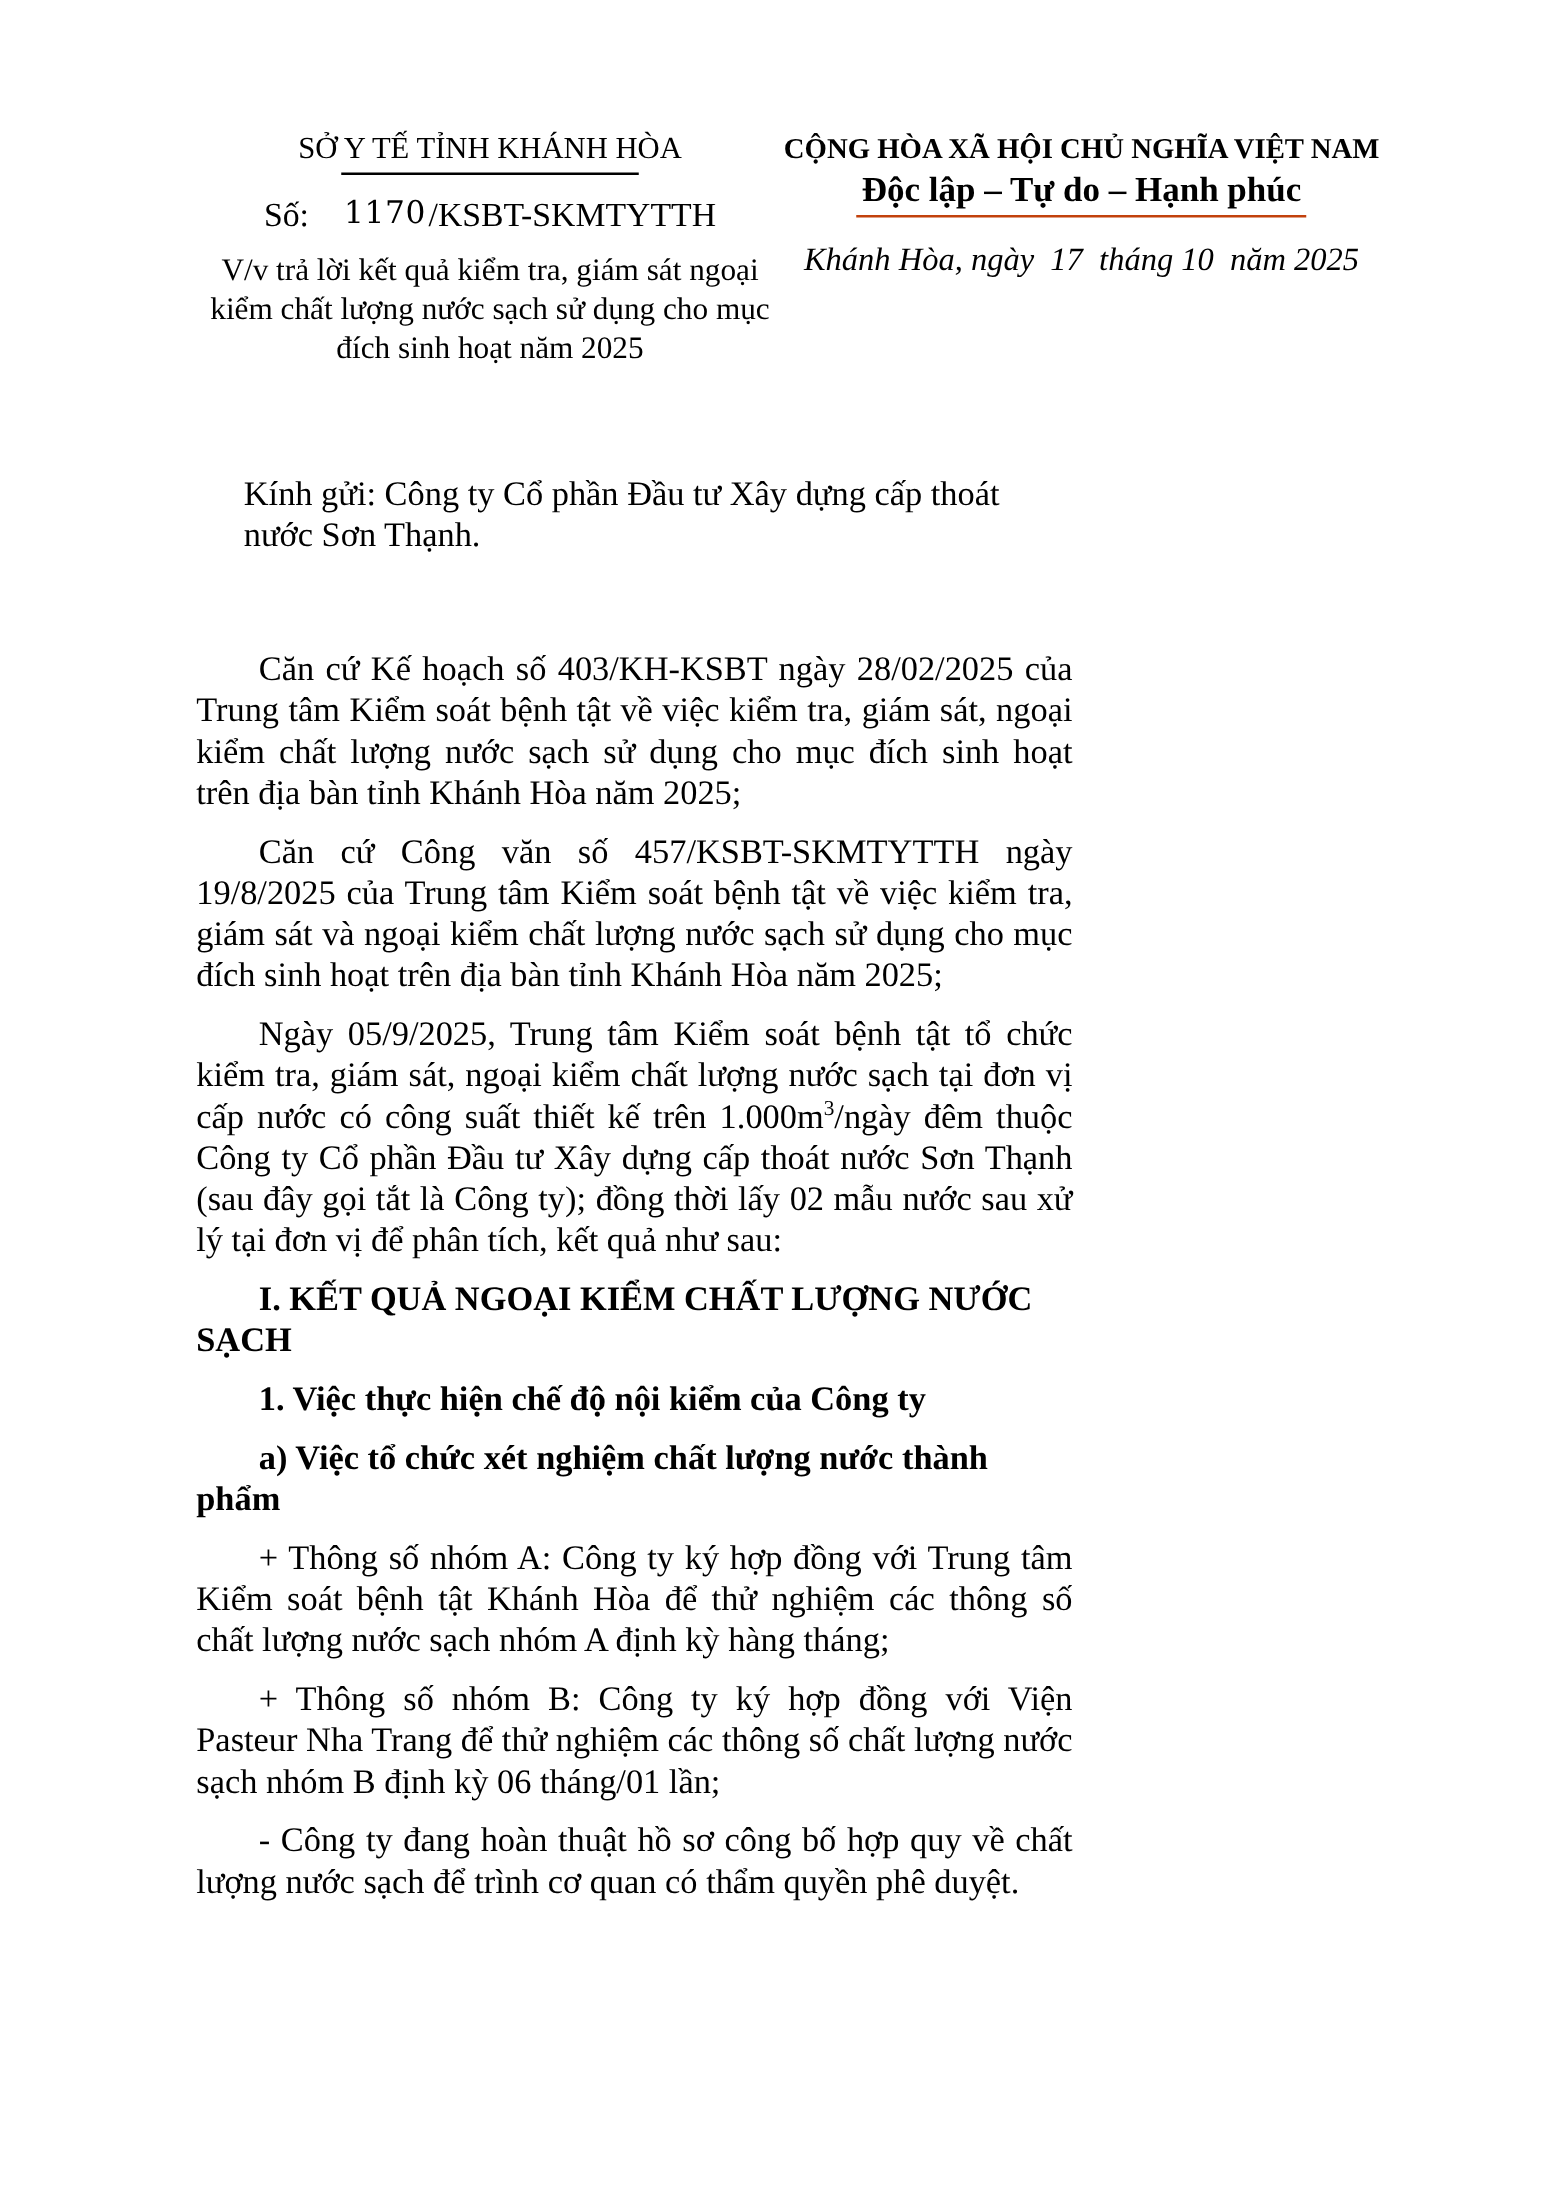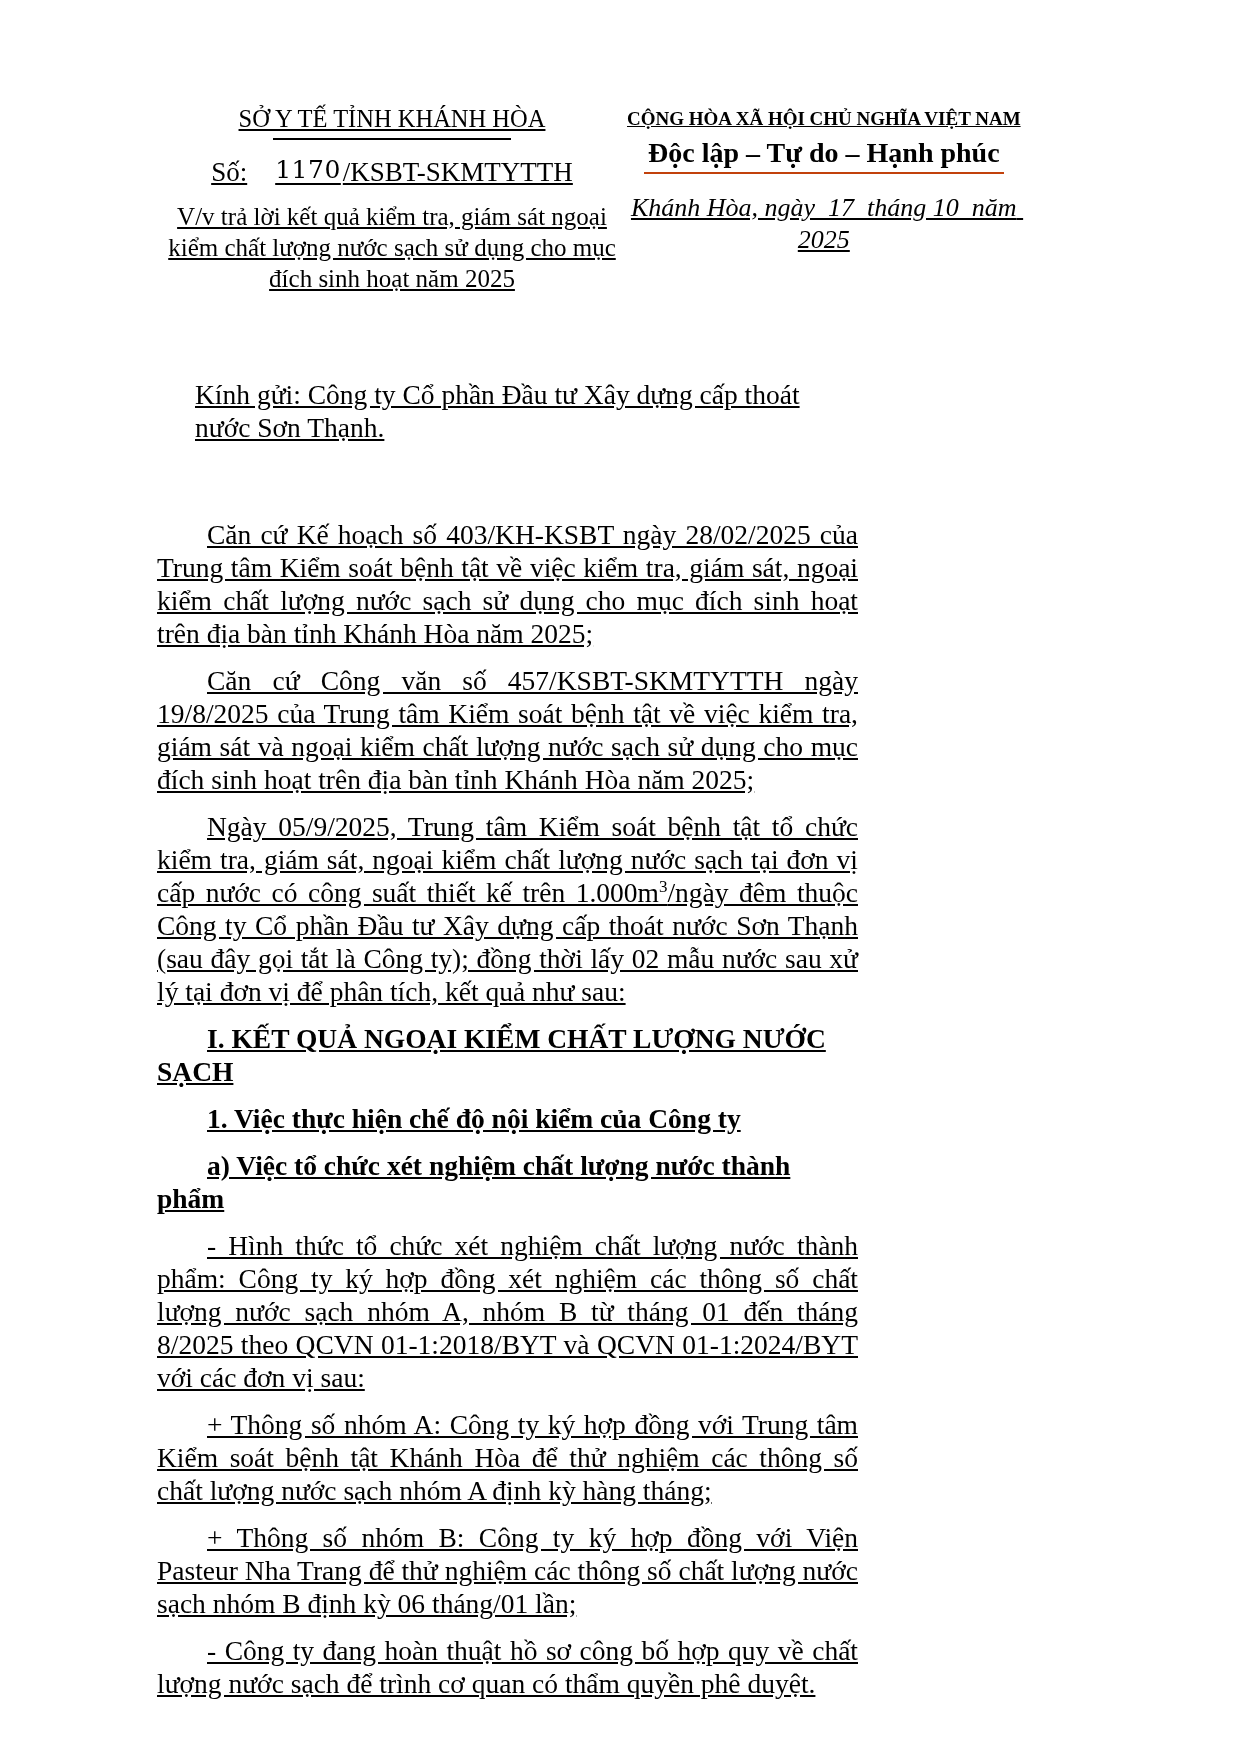--- a/index.html
+++ b/index.html
@@ -7,21 +7,20 @@
     width: 1241px; height: 1755px;
     background: #ffffff;
     color: #000000;
     font-family: "Liberation Serif", "DejaVu Serif", serif;
     overflow: hidden;
   }
   .page {
     box-sizing: border-box;
     width: 993px; height: 1755px;
     padding: 103px 135px 0 157px;
-    text-decoration: underline;
   }
   .header { display: flex; align-items: flex-start; }
   .header-left {
     width: 470px;
     text-align: center;
     flex: 0 0 auto;
   }
   .header-right {
     flex: 1 1 auto;
     text-align: center;
@@ -50,21 +49,21 @@
     letter-spacing: 0.5px;
     position: relative; top: -3px;
     margin: 0 2px 0 28px;
   }
   .subject {
     margin: 12px auto 0 auto;
     max-width: 452px;
     font-size: 25px; line-height: 31px;
   }
   .motto1 {
-    font-size: 19px; line-height: 31px;
+    font-size: 23px; line-height: 31px;
     font-weight: bold; white-space: nowrap;
   }
   .motto2-wrap { margin-top: 2px; }
   .motto2 {
     display: inline-block;
     font-size: 28px; line-height: 34px;
     font-weight: bold; white-space: nowrap;
     border-bottom: 2px solid #c2410c;
     padding: 0 4px 2px 4px;
   }
@@ -120,19 +119,18 @@
 
   <div class="body-text">
     <p>Căn cứ Kế hoạch số 403/KH-KSBT ngày 28/02/2025 của Trung tâm Kiểm soát bệnh tật về việc kiểm tra, giám sát, ngoại kiểm chất lượng nước sạch sử dụng cho mục đích sinh hoạt trên địa bàn tỉnh Khánh Hòa năm 2025;</p>
     <p>Căn cứ Công văn số 457/KSBT-SKMTYTTH ngày 19/8/2025 của Trung tâm Kiểm soát bệnh tật về việc kiểm tra, giám sát và ngoại kiểm chất lượng nước sạch sử dụng cho mục đích sinh hoạt trên địa bàn tỉnh Khánh Hòa năm 2025;</p>
     <p><span>Ngày 05/9/2025, Trung tâm Kiểm soát bệnh tật tổ chức kiểm tra, giám sát, ngoại kiểm chất lượng nước sạch tại đơn vị cấp nước có công suất thiết kế trên 1.000m</span><sup class="sup3">3</sup><span>/ngày đêm thuộc Công ty Cổ phần Đầu tư Xây dựng cấp thoát nước Sơn Thạnh (sau đây gọi tắt là Công ty); đồng thời lấy 02 mẫu nước sau xử lý tại đơn vị để phân tích, kết quả như sau:</span></p>
 
     <h2>I. KẾT QUẢ NGOẠI KIỂM CHẤT LƯỢNG NƯỚC SẠCH</h2>
     <h3>1. Việc thực hiện chế độ nội kiểm của Công ty</h3>
     <h4>a) Việc tổ chức xét nghiệm chất lượng nước thành phẩm</h4>
 
-    <p>- Hình thức tổ chức xét nghiệm chất lượng nước thành phẩm: Công ty ký hợp đồng xét nghiệm các thông số chất lượng nước sạch nhóm A, nhóm B từ tháng 01 đến tháng 8/2025 theo QCVN 01-1:2018/BYT và QCVN 01-1:2024/BYT với các đơn vị sau:</p>
     <p>+ Thông số nhóm A: Công ty ký hợp đồng với Trung tâm Kiểm soát bệnh tật Khánh Hòa để thử nghiệm các thông số chất lượng nước sạch nhóm A định kỳ hàng tháng;</p>
     <p>+ Thông số nhóm B: Công ty ký hợp đồng với Viện Pasteur Nha Trang để thử nghiệm các thông số chất lượng nước sạch nhóm B định kỳ 06 tháng/01 lần;</p>
     <p>- Công ty đang hoàn thuật hồ sơ công bố hợp quy về chất lượng nước sạch để trình cơ quan có thẩm quyền phê duyệt.</p>
   </div>
 
 </div>
 
 </body></html>

